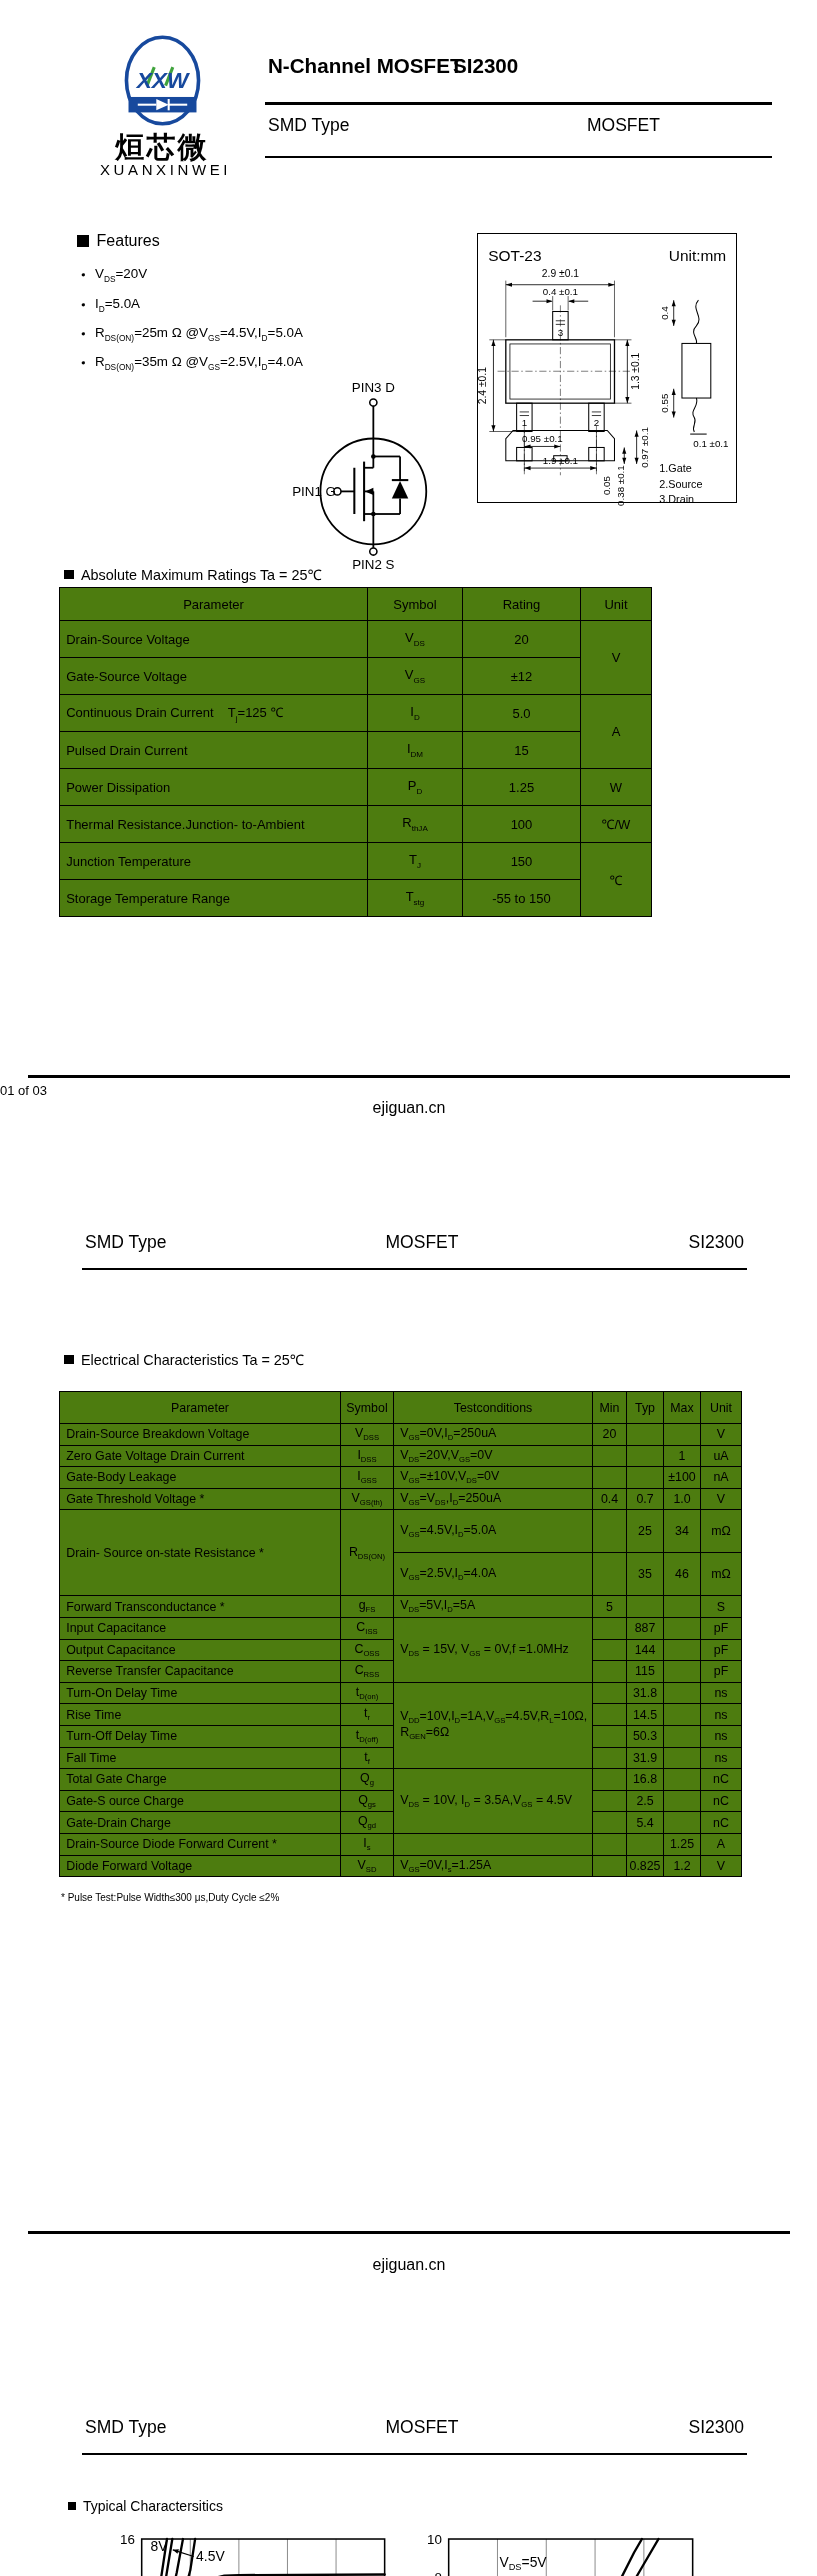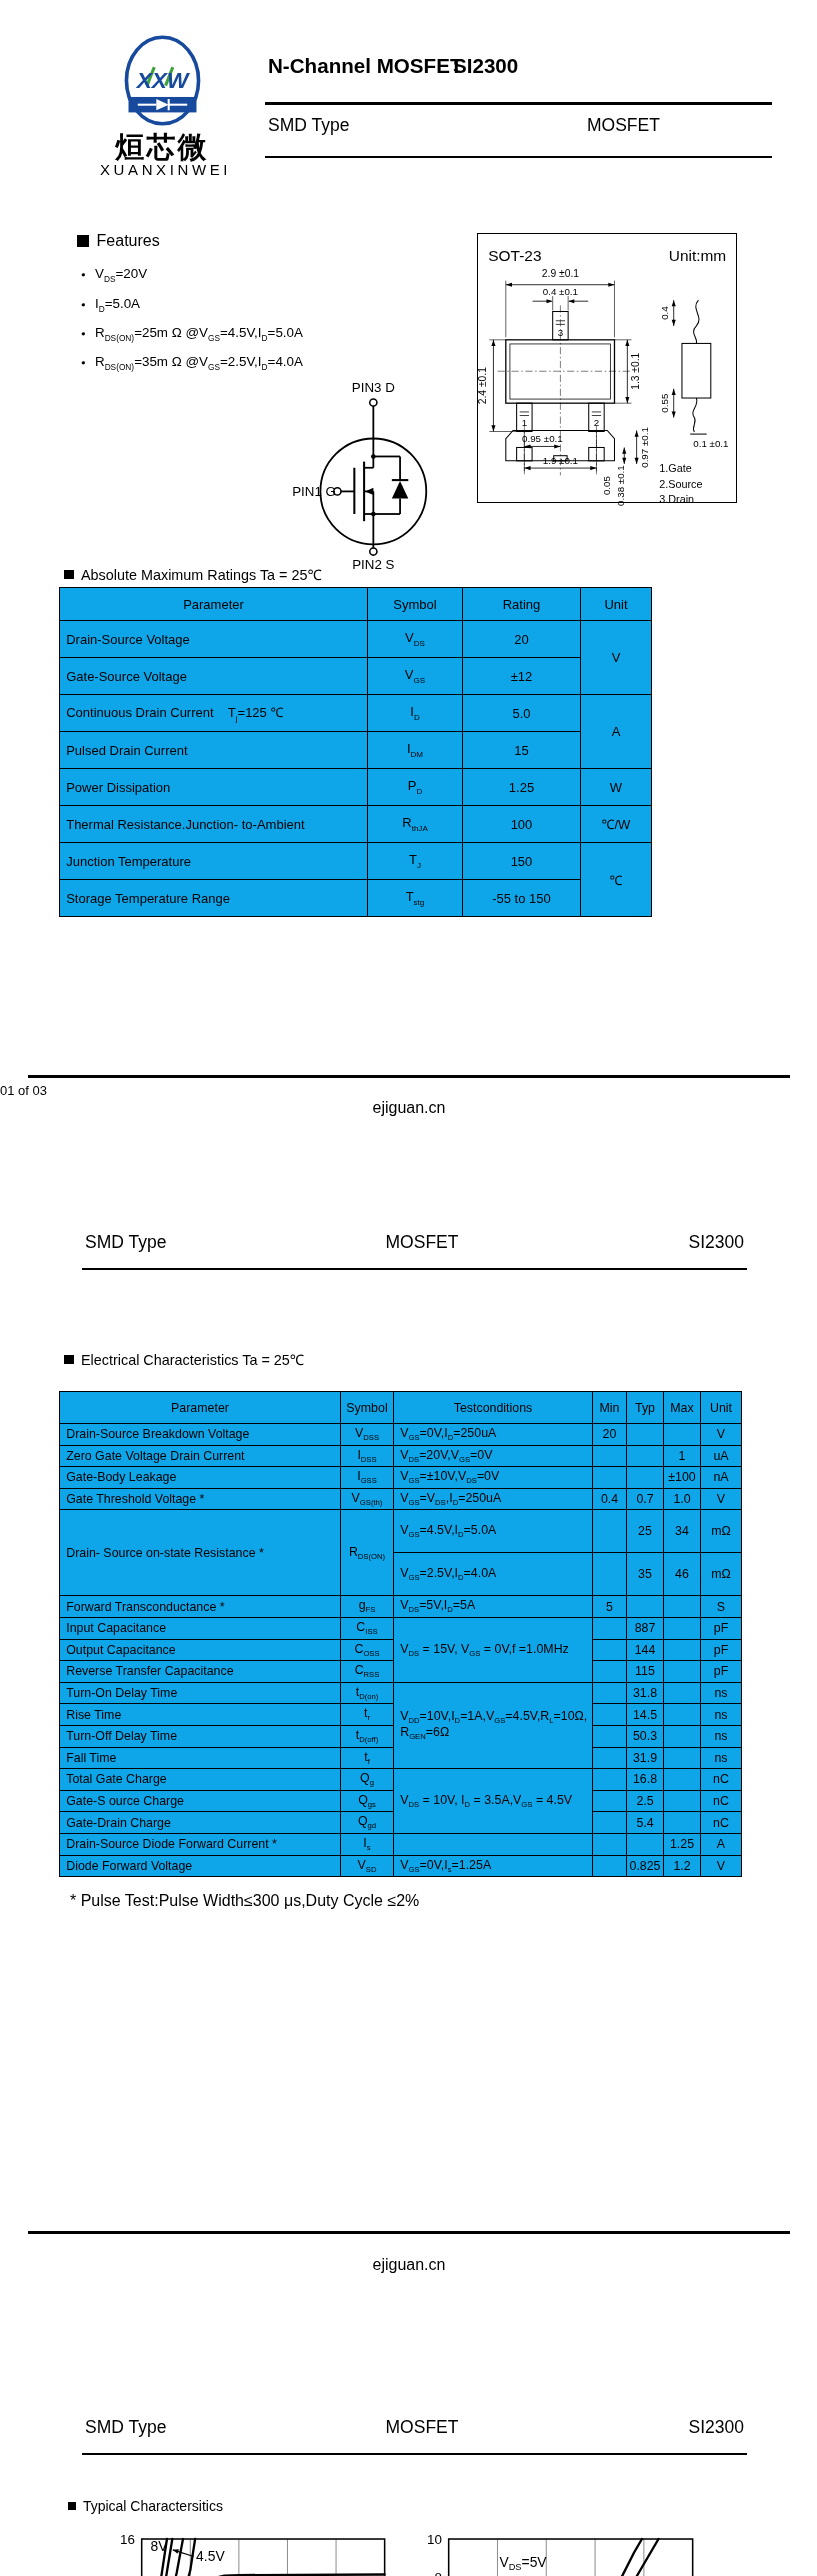--- a/index.html
+++ b/index.html
@@ -6,21 +6,21 @@
   .doc{position:relative;width:818px;height:3470px;background:#ffffff;color:#000;
        font-family:"Liberation Sans",sans-serif;overflow:hidden;}
   .abs{position:absolute;}
   .rule{background:#000;}
   .ttl{font-weight:bold;font-size:20.6px;letter-spacing:0px;}
   .sub34{font-size:17.5px;}
   .hd-sq{display:inline-block;background:#000;}
   .heading{display:flex;align-items:center;gap:7.2px;font-size:14.4px;}
   .bullet-row{display:flex;align-items:center;gap:9.3px;font-size:13.4px;}
   .dot{font-size:7.7px;}
-  table{border-collapse:collapse;table-layout:fixed;position:absolute;background:#0ea5e9;}
+  table{border-collapse:collapse;table-layout:fixed;position:absolute;background:#4d7c0f;}
   td,th{border:1.5px solid #000;font-weight:normal;font-size:13px;text-align:center;
         padding:0 2.1px;overflow:hidden;}
   td.l{text-align:left;padding-left:6.2px;white-space:pre-wrap;margin-left:36px;}
   .abs-max tr{height:37px;} .abs-max tr.h{height:33px;}
   .elec tr{height:21.6px;} .elec tr.h{height:32px;} .elec tr.tall{height:43px;}
   .elec td,.elec th{font-size:12.4px;}
   sub{font-size:62%;}
   .footer-num{font-size:13px;width:100%;}
   .footer-site{font-size:16px;text-align:center;width:100%;}
   .logo-cn{font-size:29px;font-weight:bold;letter-spacing:2.1px;text-align:center;}
@@ -458,21 +458,21 @@
       <td>V<sub>SD</sub></td>
       <td class="l">V<sub>GS</sub>=0V,I<sub>s</sub>=1.25A</td>
       <td></td>
       <td>0.825</td>
       <td>1.2</td>
       <td>V</td>
     </tr>
   </tbody>
     </table>
 
-  <div class="abs" style="left:70px;top:1892px;font-size:16px">* Pulse Test:Pulse Width≤300 μs,Duty Cycle ≤2%</div>
+  <div class="abs" style="left:61px;top:1892px;font-size:10px">* Pulse Test:Pulse Width≤300 μs,Duty Cycle ≤2%</div>
 
   <div class="abs rule" style="left:28px;top:2231px;width:762px;height:2.6px"></div>
   <div class="abs footer-site" style="left:0;top:2256px">ejiguan.cn</div>
 
   <div class="abs sub34" style="left:85px;top:2417px">SMD Type</div>
   <div class="abs sub34" style="left:355px;top:2417px;width:134px;text-align:center">MOSFET</div>
   <div class="abs sub34" style="left:641px;top:2417px;width:103px;text-align:right">SI2300</div>
   <div class="abs rule" style="left:82px;top:2453px;width:665px;height:2.1px"></div>
 
   <div class="abs heading" style="left:68px;top:2498px">

